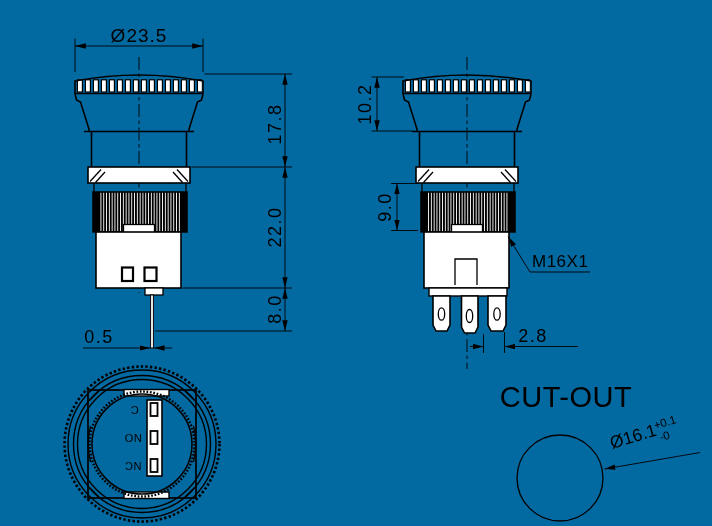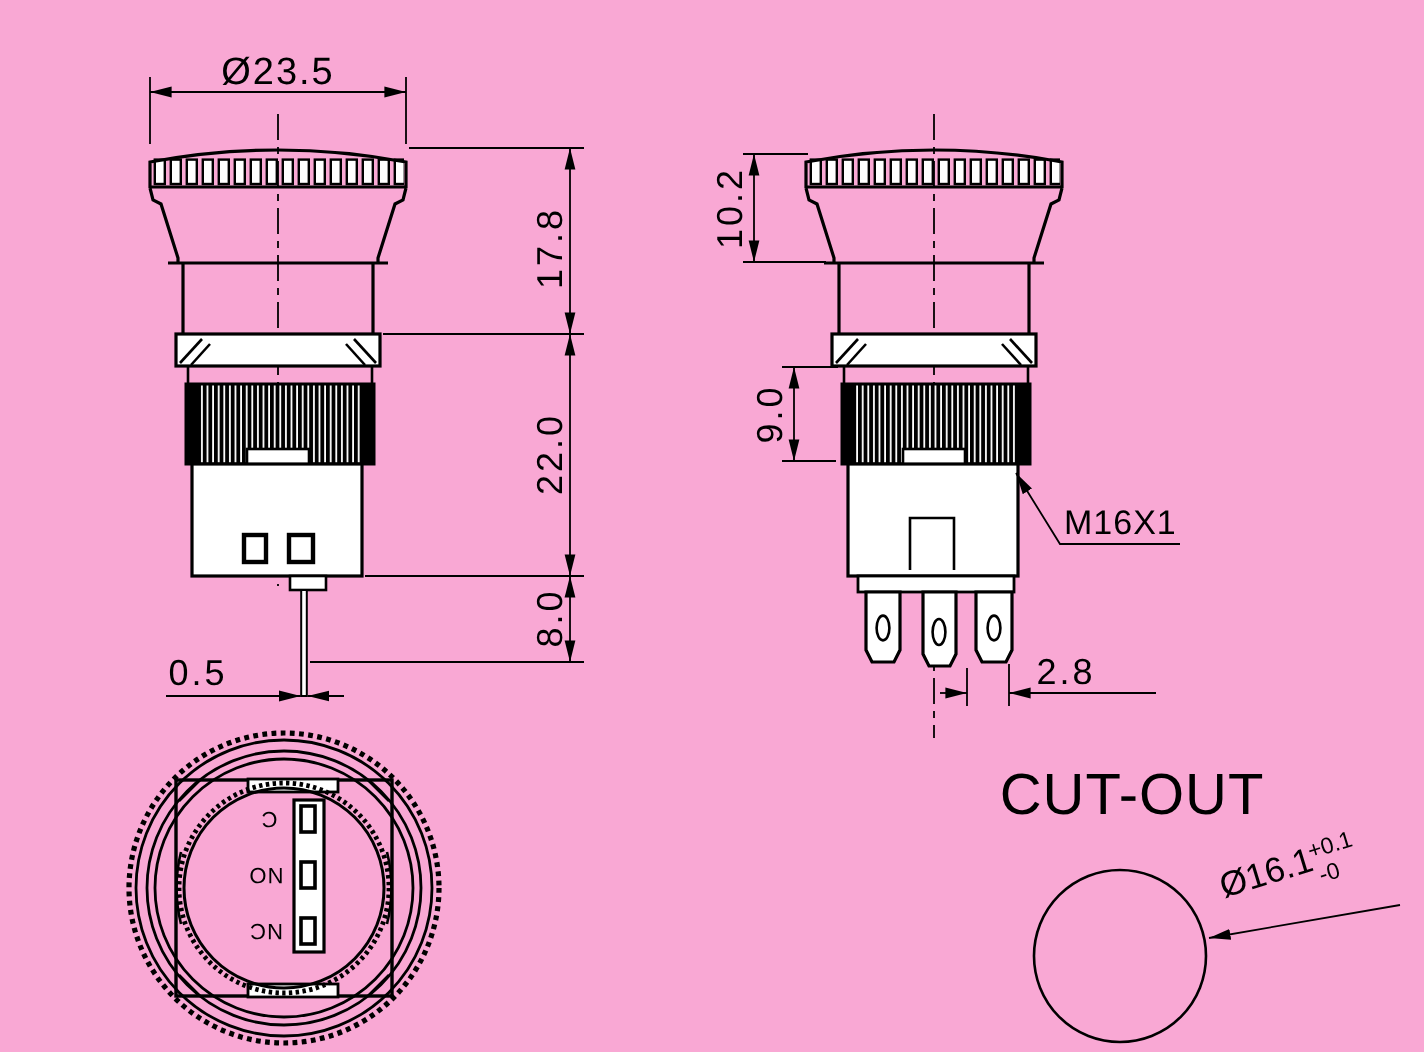--- a/index.html
+++ b/index.html
@@ -1,16 +1,16 @@
 <!DOCTYPE html>
 <html><head>
 <meta charset="utf-8">
 <style>
   html,body{margin:0;padding:0;background:#ffffff;}
-  .sheet{width:712px;height:526px;background:#f9a8d4;position:relative;overflow:hidden;}
+  .sheet{width:712px;height:526px;background:#0369a1;position:relative;overflow:hidden;}
   svg{display:block;}
   text{font-family:"Liberation Sans","DejaVu Sans",sans-serif;fill:#000;}
   .dim-t{font-size:18px;letter-spacing:1.5px;}
   .dia-t{font-size:19px;letter-spacing:1px;}
   .thread-t{font-size:17px;letter-spacing:0.5px;}
   .cut-title{font-size:29px;letter-spacing:0.5px;}
   .hole-t{font-size:17.5px;}
   .tol-t{font-size:11.5px;}
   .term-t{font-size:11px;letter-spacing:0.5px;}
   .part{stroke:#000;fill:none;stroke-width:1.6;}

